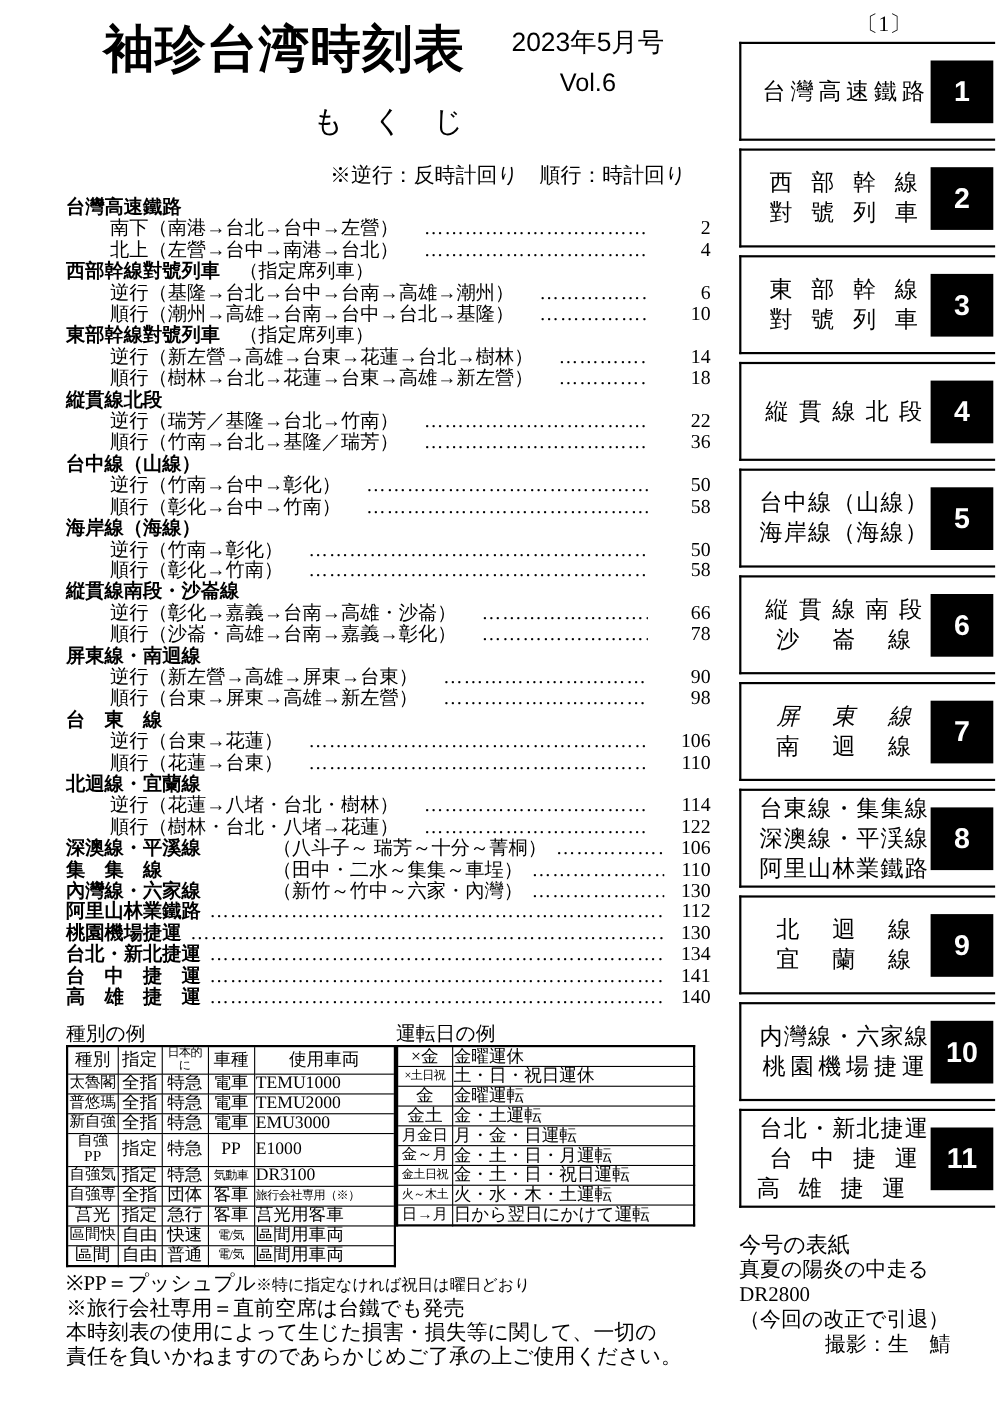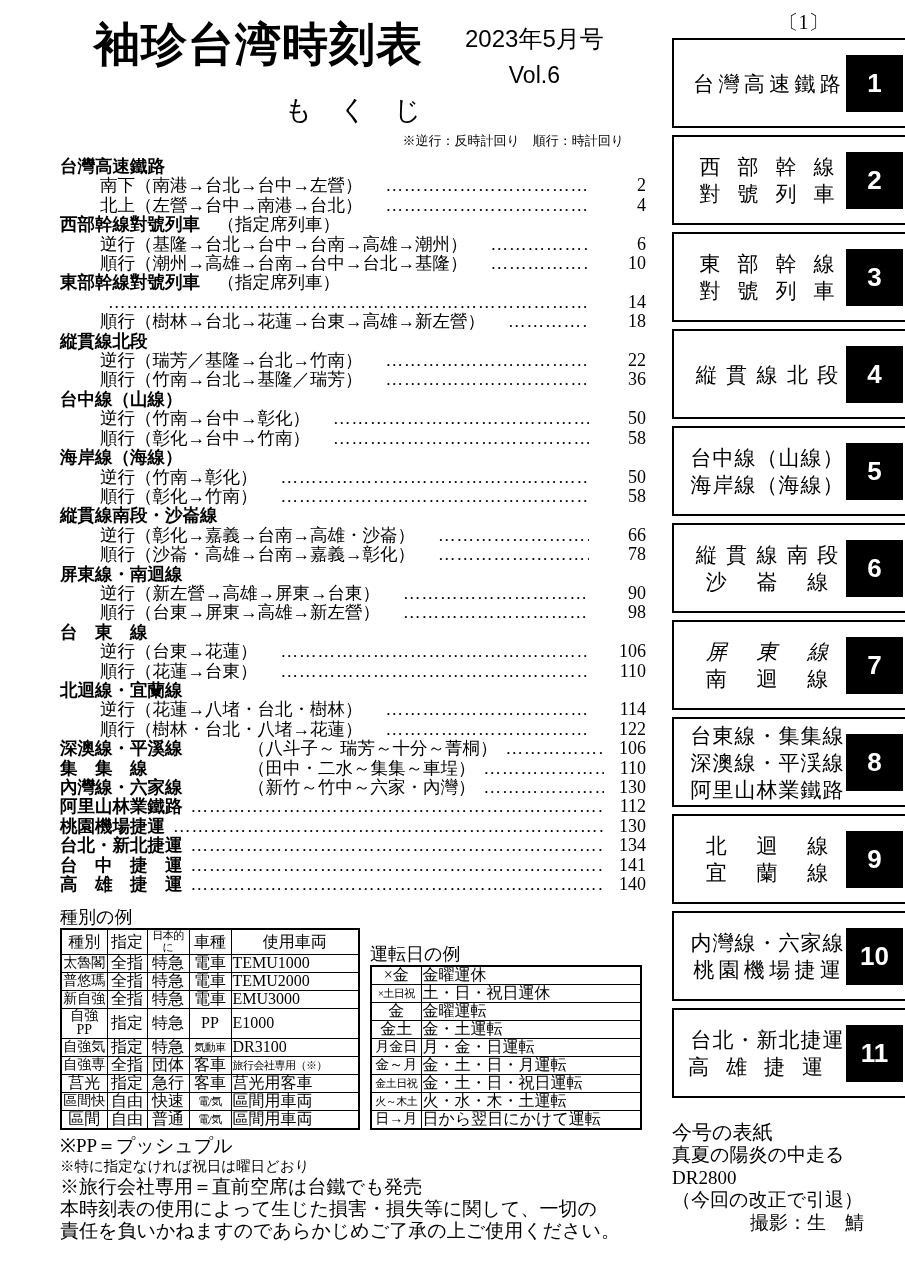--- a/index.html
+++ b/index.html
@@ -5,42 +5,42 @@
   html,body{margin:0;padding:0;background:#fff;}
   .page{position:relative;width:905px;height:1280px;background:#fff;color:#000;overflow:hidden;}
 
   .main{position:absolute;left:60px;top:12px;width:586px;}
   .title-row{display:flex;align-items:flex-start;}
   .main-title{font-family:"Liberation Sans",sans-serif;font-weight:bold;font-size:46px;line-height:1.15;letter-spacing:1px;margin:6px 0 0 34px;}
   .issue{margin-left:42px;text-align:center;font-family:"Liberation Sans",sans-serif;padding-top:12px;}
   .issue-date{font-size:24px;line-height:30px;}
   .issue-vol{font-size:23px;line-height:26px;margin-top:8px;}
   .mokuji{text-align:center;font-size:27px;margin-top:4px;font-family:"Liberation Serif",serif;}
-  .direction-note{font-size:13px;text-align:right;padding-right:22px;margin-top:4px;font-family:"Liberation Serif",serif;}
+  .direction-note{font-size:19px;text-align:right;padding-right:22px;margin-top:18px;font-family:"Liberation Serif",serif;}
 
   .toc{margin-top:7px;}
   .toc-line{display:flex;align-items:baseline;font-size:17.5px;line-height:19.4px;white-space:nowrap;}
   .toc-line.indent{padding-left:40px;gap:15px;}
   .toc-heading{font-family:"Liberation Sans",sans-serif;font-weight:bold;}
   .toc-suffix{font-family:"Liberation Serif",serif;}
   .toc-text{font-family:"Liberation Serif",serif;}
   .mixed-head{display:inline-block;min-width:188px;}
   .leader{flex:1;overflow:hidden;white-space:nowrap;font-family:"Liberation Serif",serif;padding:0 6px 0 8px;letter-spacing:1px;}
   .toc-page{min-width:42px;text-align:right;font-size:18px;font-family:"Liberation Serif",serif;}
 
-  .tables-row{display:flex;gap:10px;margin-top:13px;align-items:flex-end;}
+  .tables-row{display:flex;margin-top:13px;align-items:flex-start;}
   .tbl-caption{font-size:18px;line-height:20px;margin-bottom:1px;font-family:"Liberation Serif",serif;}
   table{border-collapse:collapse;border:2px solid #000;table-layout:fixed;}
   td{border:1px solid #000;height:17px;padding:0 1px;font-size:16px;line-height:1.05;text-align:center;vertical-align:middle;font-family:"Liberation Serif",serif;overflow:hidden;}
   td.left{text-align:left;padding-left:1px;}
   td.s13{font-size:14px;}
   td.xs{font-size:11px;letter-spacing:-0.5px;}
 
   .notes{margin-top:5px;}
-  .note-row{display:flex;justify-content:flex-start;align-items:baseline;flex-direction:column;}
+  .note-row{display:flex;justify-content:flex-start;align-items:baseline;}
   .note{font-size:19px;line-height:22px;font-family:"Liberation Serif",serif;}
   .note-holiday{font-size:14.5px;font-family:"Liberation Serif",serif;}
 
   .sidebar{position:absolute;left:672px;top:10px;width:233px;}
   .page-marker{text-align:center;padding-left:30px;font-size:20px;line-height:24px;margin-bottom:4px;font-family:"Liberation Serif",serif;}
   .tab-box{border:2px solid #000;border-right:none;height:86px;margin-bottom:7px;display:flex;align-items:center;justify-content:space-between;padding-left:14px;background:#fff;}
   .tab-lines{flex:none;width:158px;}
   .tab-line{font-size:21px;line-height:27px;font-family:"Liberation Sans",sans-serif;white-space:nowrap;}
   .tab-num{width:57px;height:57px;background:#000;color:#fff;display:flex;align-items:center;justify-content:center;font-size:26px;font-weight:bold;font-family:"Liberation Sans",sans-serif;margin-right:3px;flex:none;}
 
@@ -91,20 +91,21 @@
         <div class="toc-line indent">
           <span class="toc-text">順行（潮州→高雄→台南→台中→台北→基隆）</span>
           <span class="leader">…………………………………………………………………………………………………………</span>
           <span class="toc-page">10</span>
         </div>
         <div class="toc-line">
           <span class="toc-heading">東部幹線對號列車</span>
           <span class="toc-suffix">　（指定席列車）</span>
         </div>
         <div class="toc-line indent">
+          <span class="toc-text">逆行（新左營→高雄→台東→花蓮→台北→樹林）</span>
           <span class="leader">…………………………………………………………………………………………………………</span>
           <span class="toc-page">14</span>
         </div>
         <div class="toc-line indent">
           <span class="toc-text">順行（樹林→台北→花蓮→台東→高雄→新左營）</span>
           <span class="leader">…………………………………………………………………………………………………………</span>
           <span class="toc-page">18</span>
         </div>
         <div class="toc-line">
           <span class="toc-heading">縦貫線北段</span>
@@ -455,20 +456,21 @@
         <div class="tab-box">
           <div class="tab-lines">
             <div class="tab-line" style="letter-spacing: 1px; text-align: center; margin-right: -1px;">内灣線・六家線</div>
             <div class="tab-line" style="letter-spacing: 4.3px; text-align: center; margin-right: -4.3px;">桃園機場捷運</div>
           </div>
           <div class="tab-num">10</div>
         </div>
         <div class="tab-box">
           <div class="tab-lines">
             <div class="tab-line" style="letter-spacing: 1px; text-align: center; margin-right: -1px;">台北・新北捷運</div>
+            <div class="tab-line" style="letter-spacing: 17px; text-align: center; margin-right: -17px;">台中捷運</div>
             <div class="tab-line" style="letter-spacing: 17px; text-align: left; margin-right: -17px;">高雄捷運</div>
           </div>
           <div class="tab-num">11</div>
         </div>
       </div>
     <div class="cover-note">
       <div class="cover-title">今号の表紙</div>
       <div id="cover-lines">
           <div class="cover-line">真夏の陽炎の中走る</div>
           <div class="cover-line">DR2800</div>

